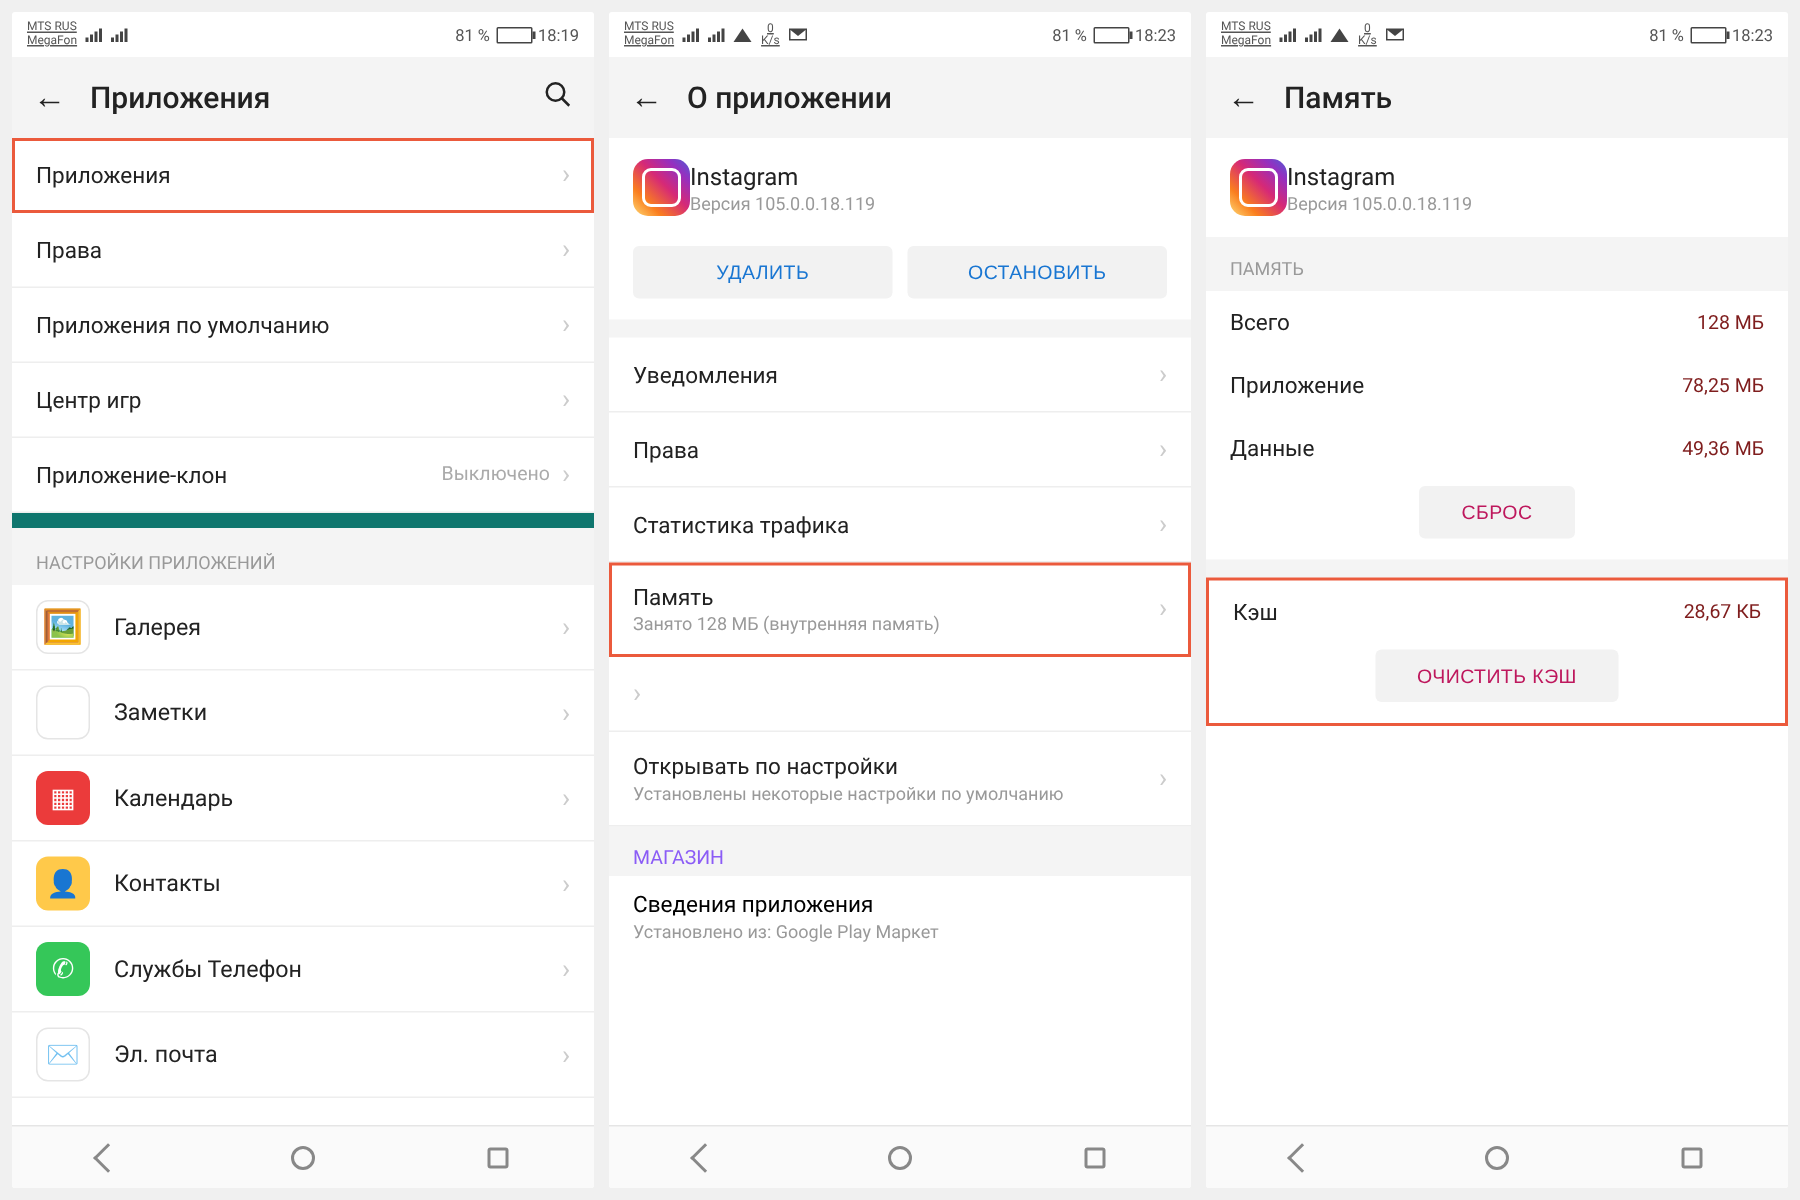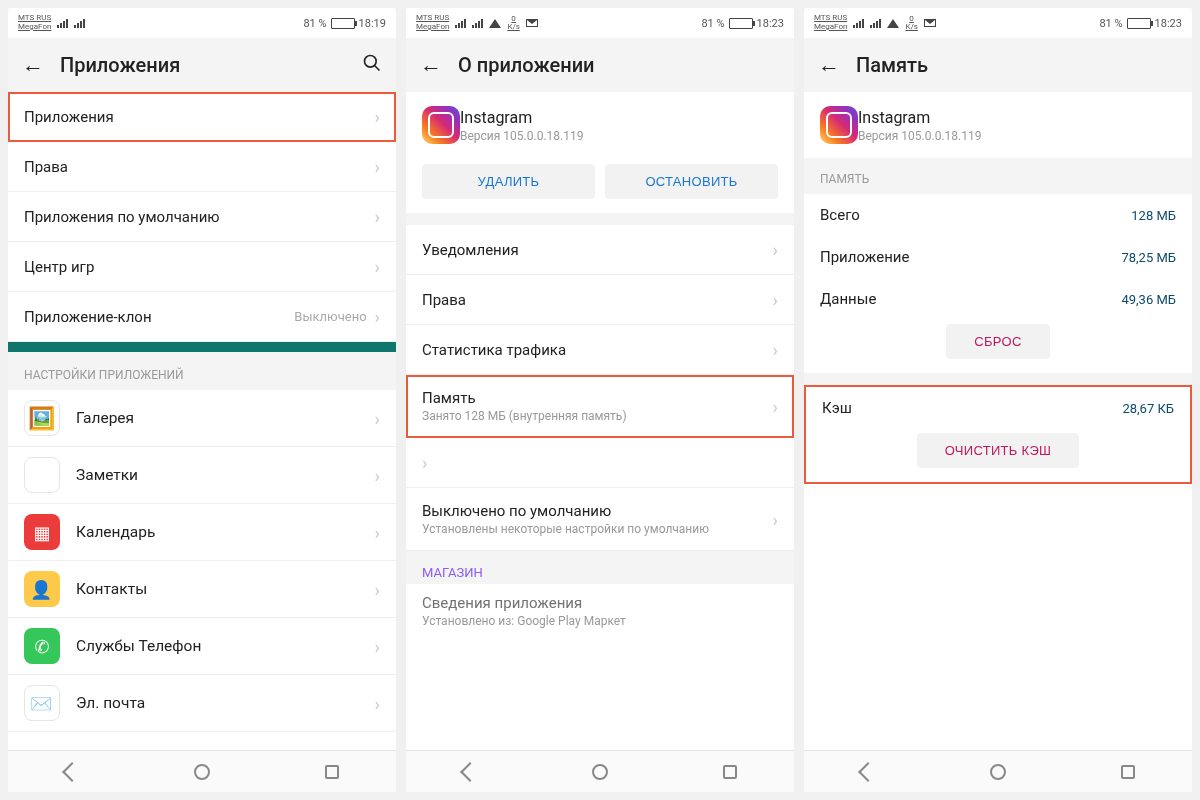--- a/index.html
+++ b/index.html
@@ -112,38 +112,38 @@
   .btnrow{display:flex;gap:10px;padding:6px 16px 14px;}
   .flatbtn{
     flex:1;background:#f2f2f2;border:none;border-radius:4px;
     padding:10px 0;font-size:13px;color:#1976d2;font-weight:500;
     letter-spacing:0.3px;
   }
   .memrow{
     display:flex;justify-content:space-between;align-items:center;
     padding:12px 16px;font-size:15px;color:#222;
   }
-  .memrow .mval{font-size:13px;color:#0c4a6e;}
+  .memrow .mval{font-size:13px;color:#7f1d1d;}
   .centerbtn{
     display:block;margin:4px auto 14px;background:#f2f2f2;border:none;
     border-radius:4px;padding:10px 28px;font-size:13px;color:#be185d;
     font-weight:500;letter-spacing:0.3px;
   }
   .navbar{
     height:42px;display:flex;justify-content:space-around;align-items:center;
     border-top:0.5px solid #e5e5e5; background:#fafafa;
   }
   .nav-tri{width:14px;height:14px;border-left:2px solid #888;border-bottom:2px solid #888;transform:rotate(45deg);}
   .nav-circ{width:16px;height:16px;border:2px solid #888;border-radius:50%;}
   .nav-sq{width:14px;height:14px;border:2px solid #888;border-radius:2px;}
   .row-col{flex-direction:column;align-items:flex-start;padding-right:36px;}
   .row-col .chev{position:absolute;right:16px;top:50%;transform:translateY(-50%);}
   .store-sect{padding:14px 16px 4px;color:#8b5cf6;font-size:13px;background:#f4f4f4;}
   .store-row{padding:10px 16px 16px;}
-  .store-row .rlabel{font-size:15px;color:#737373;}
+  .store-row .rlabel{font-size:15px;color:#000000;}
   .store-row .rsub{font-size:12px;color:#999;margin-top:2px;}
   .mem-hdr{background:#f4f4f4;padding:14px 16px 8px;color:#999;font-size:12px;}
   .hl-block{border:2.5px solid #eb5a3c;}
 </style>
 </head>
 <body>
 
 <div class="phone">
   <div class="statusbar">
     <div class="sb-left">
@@ -301,21 +301,21 @@
     </div>
     <div class="row row-col highlight">
       <span class="rlabel">Память</span>
       <span class="rsub">Занято 128 МБ (внутренняя память)</span>
       <span class="chev">›</span>
     </div>
     <div class="row">
       <span class="chev">›</span>
     </div>
     <div class="row row-col">
-      <span class="rlabel">Выключено по умолчанию</span>
+      <span class="rlabel">Открывать по настройки</span>
       <span class="rsub">Установлены некоторые настройки по умолчанию</span>
       <span class="chev">›</span>
     </div>
     <div class="store-sect">МАГАЗИН</div>
     <div class="store-row">
       <div class="rlabel">Сведения приложения</div>
       <div class="rsub">Установлено из: Google Play Маркет</div>
     </div>
   </div>
   <div class="navbar">

